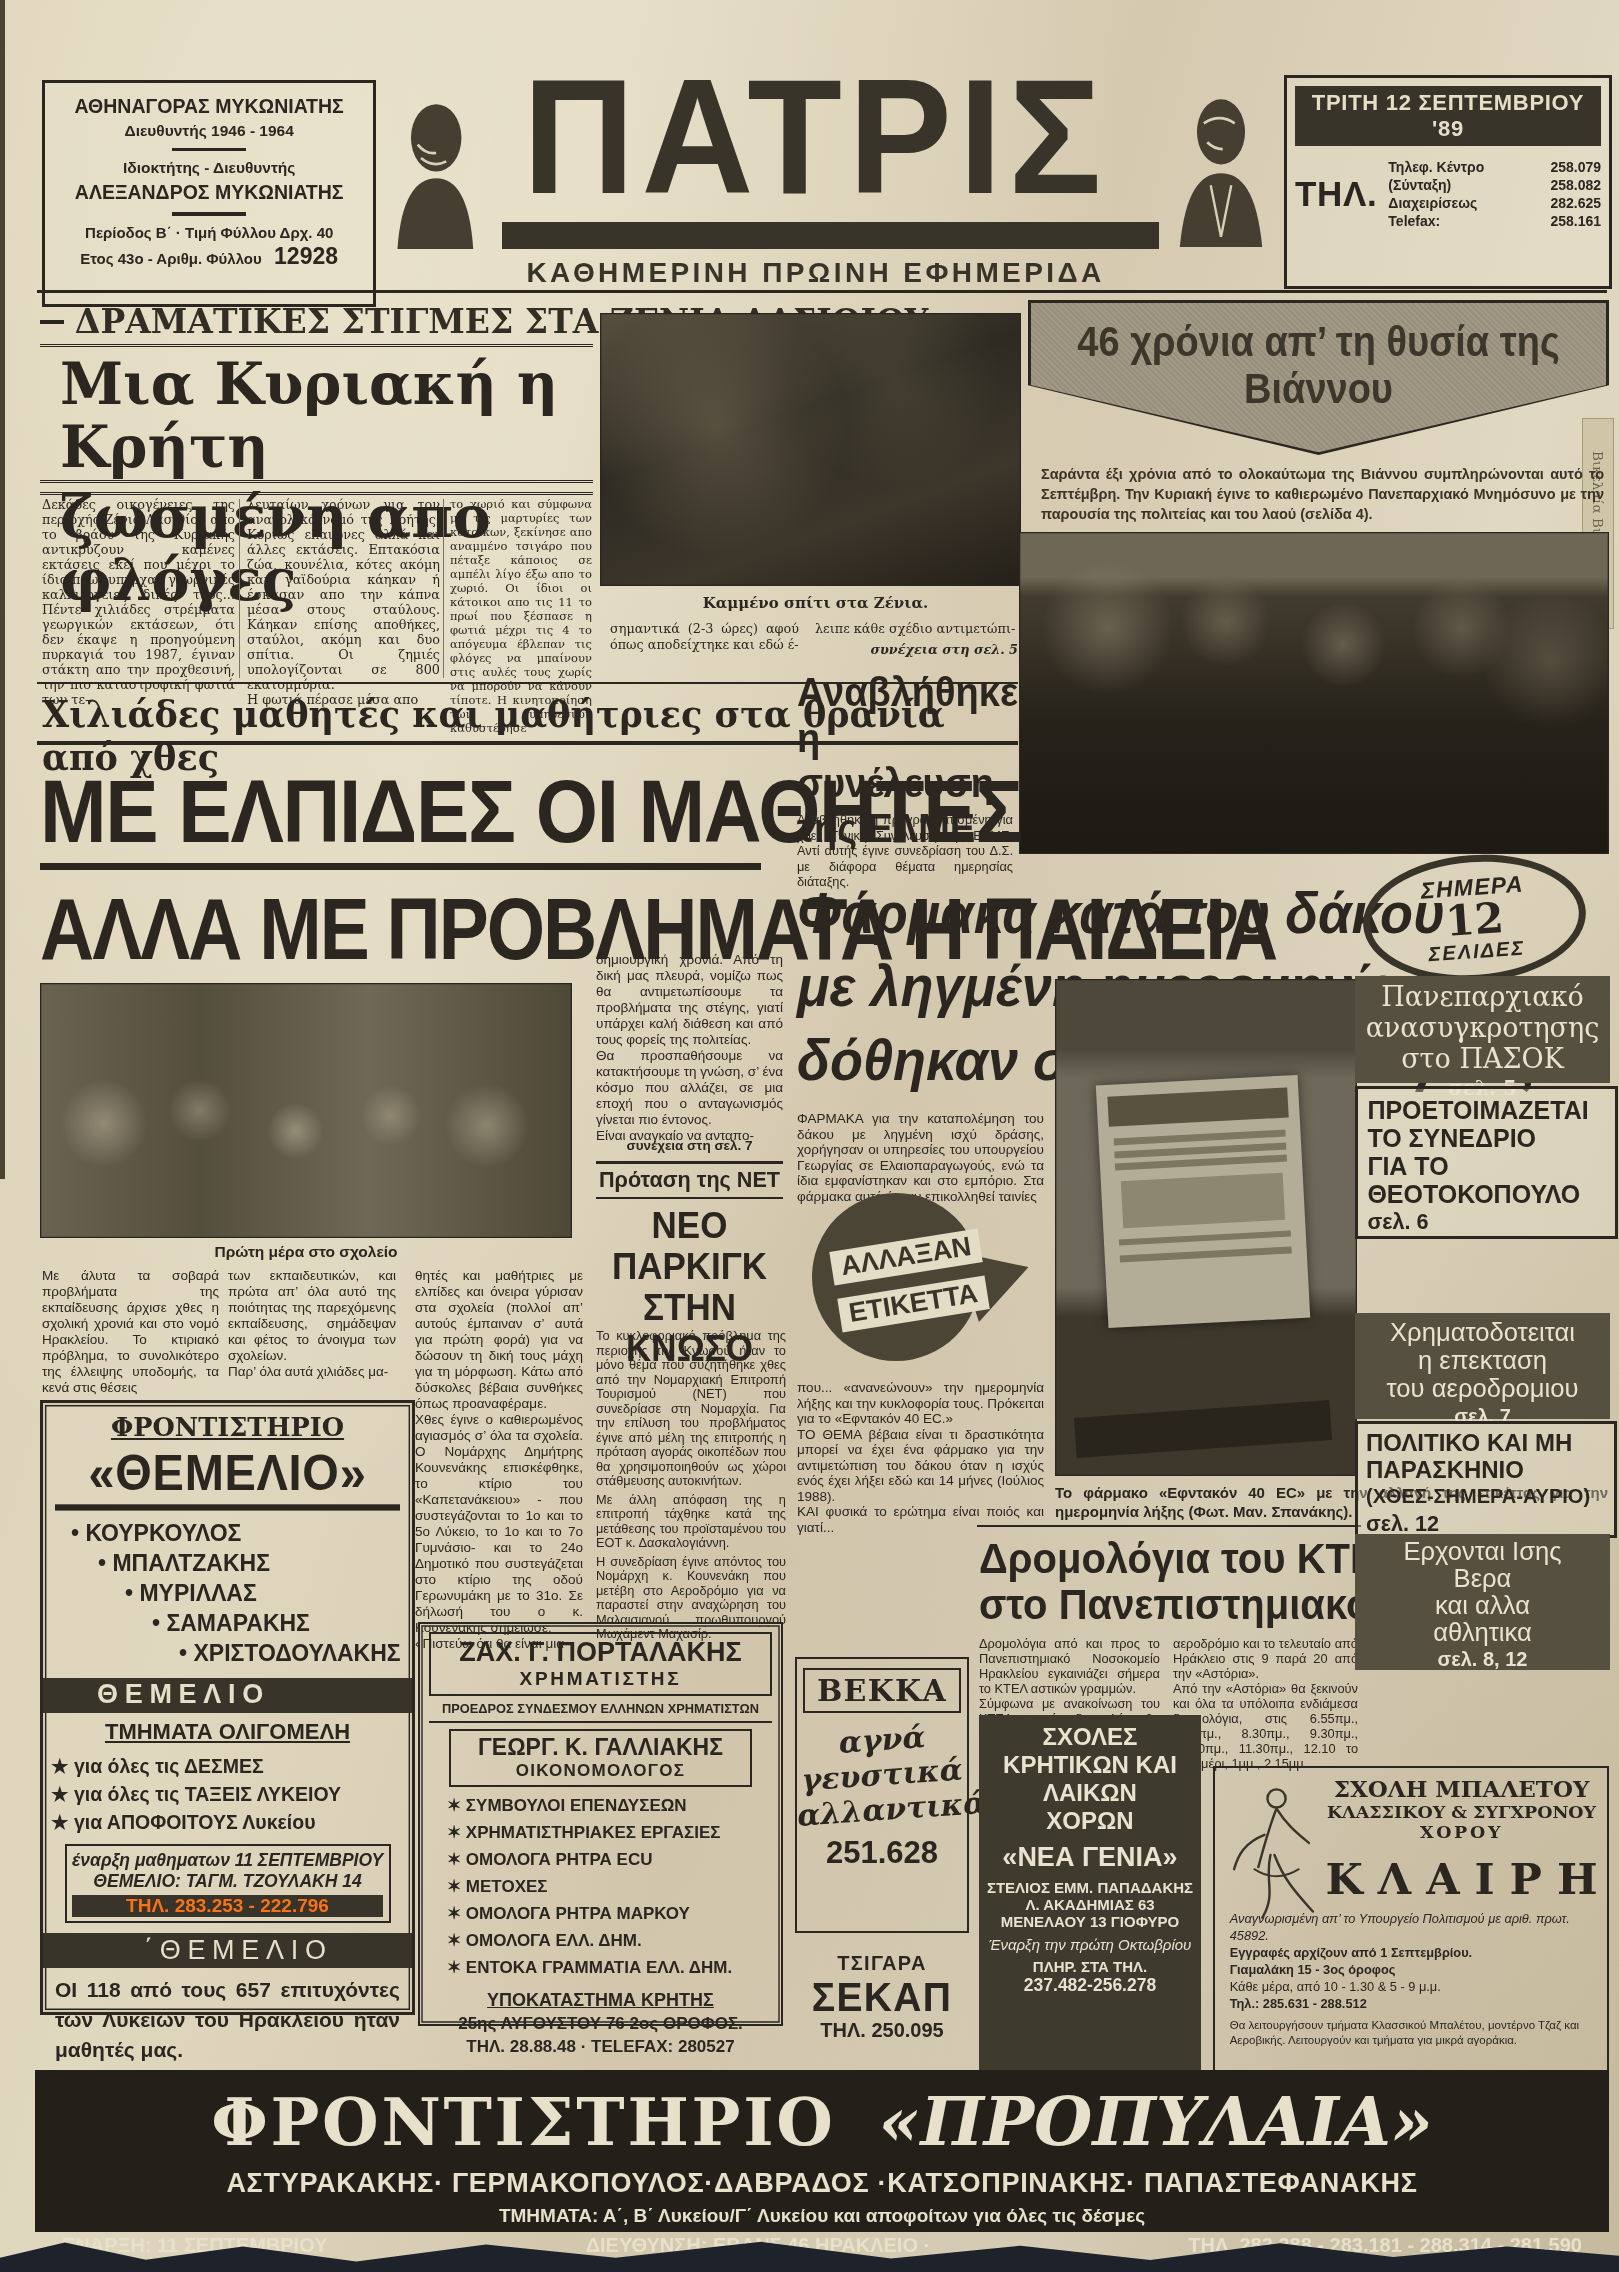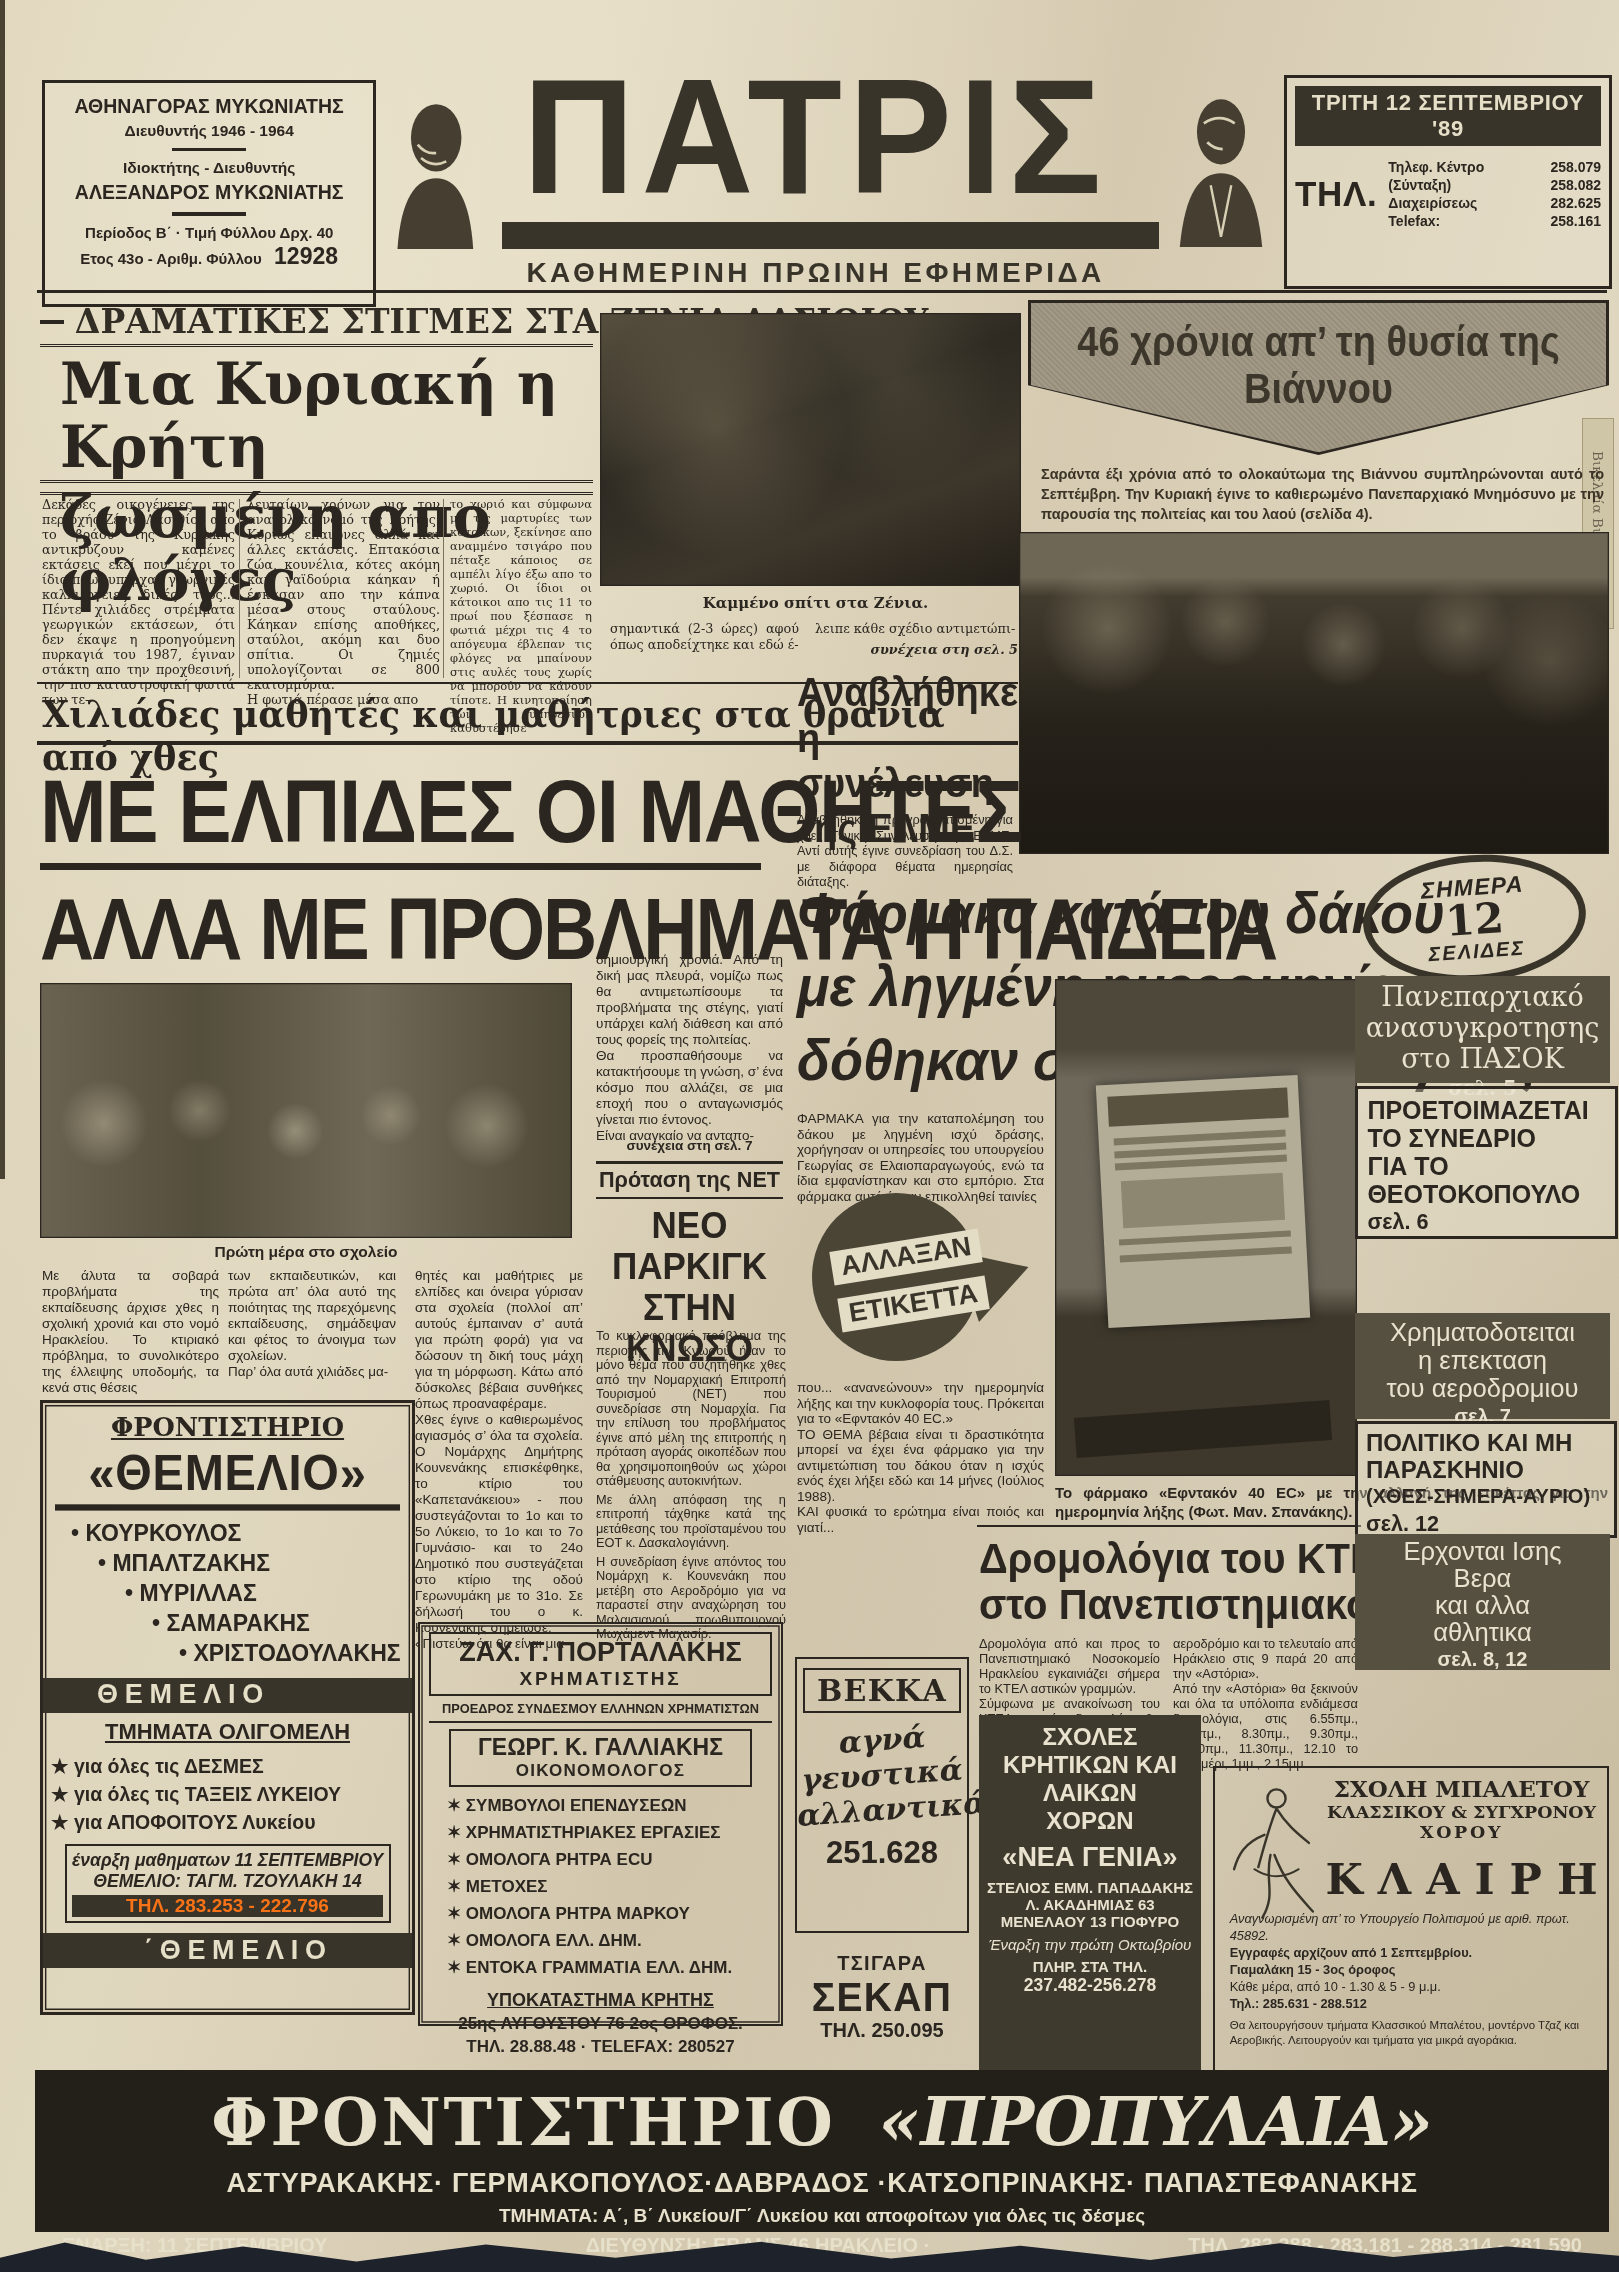--- a/index.html
+++ b/index.html
@@ -294,23 +294,24 @@
     <div class="b" style="font-size:19.5px;line-height:28px">
       <div>★ <span>για όλες τις ΔΕΣΜΕΣ</span></div>
       <div>★ <span>για όλες τις ΤΑΞΕΙΣ ΛΥΚΕΙΟΥ</span></div>
       <div>★ <span>για ΑΠΟΦΟΙΤΟΥΣ Λυκείου</span></div>
     </div>
     <div style="border:2.7px solid #2b2620;margin:8px 13.5px 0 13.5px;padding:4px 5.4px;text-align:center">
       <div class="b i" style="font-size:17.5px">έναρξη μαθηματων 11 ΣΕΠΤΕΜΒΡΙΟΥ</div>
       <div class="b i" style="font-size:17.5px">ΘΕΜΕΛΙΟ: ΤΑΓΜ. ΤΖΟΥΛΑΚΗ 14</div>
       <div class="b" style="font-size:19px;background:#39342a;color:#f97316;margin-top:2.7px">ΤΗΛ. 283.253 - 222.796</div>
     </div>
-    <div style="margin:10.8px -8px 6.7px -8px;background:#39342a;color:#e6dfc8;font-weight:700;font-size:27px;letter-spacing:6.7px;padding:1.3px 0 2.7px 101px">
+    <div style="margin:10.8px -8px 6.7px -8px;background:#39342a;color:#e6dfc8;font-weight:400;font-size:27px;letter-spacing:6.7px;padding:1.3px 0 2.7px 101px">
       <span>΄ΘΕΜΕΛΙΟ</span>
     </div>
+    <div class="b j" style="font-size:21px;line-height:30px;padding:0 4px">ΟΙ 118 από τους 657 επιτυχόντες των Λυκείων του Ηρακλείου ήταν μαθητές μας.</div>
   </div>
 
   <div class="abs" style="left:418px;top:1622px;width:365px;height:404px;border:2.7px solid #2b2620;box-shadow:0 0 0 1.3px #d5cab0 inset,0 0 0 2.7px #2b2620 inset;padding:8px 9.4px 0 9.4px;box-sizing:border-box;text-align:center">
     <div style="border:2px solid #2b2620;padding:2.7px 0 4px 0">
       <div class="b" style="font-size:27px">ΖΑΧ. Γ. ΠΟΡΤΑΛΑΚΗΣ</div>
       <div class="b" style="font-size:19px;letter-spacing:2.7px">ΧΡΗΜΑΤΙΣΤΗΣ</div>
     </div>
     <div class="b" style="font-size:12.8px;margin:5.4px 0;border-bottom:2px solid #2b2620;padding-bottom:5.4px">ΠΡΟΕΔΡΟΣ ΣΥΝΔΕΣΜΟΥ ΕΛΛΗΝΩΝ ΧΡΗΜΑΤΙΣΤΩΝ</div>
     <div style="border:2px solid #2b2620;padding:2.7px 0 4px 0;margin:4px 20px">
       <div class="b" style="font-size:23px">ΓΕΩΡΓ. Κ. ΓΑΛΛΙΑΚΗΣ</div>

